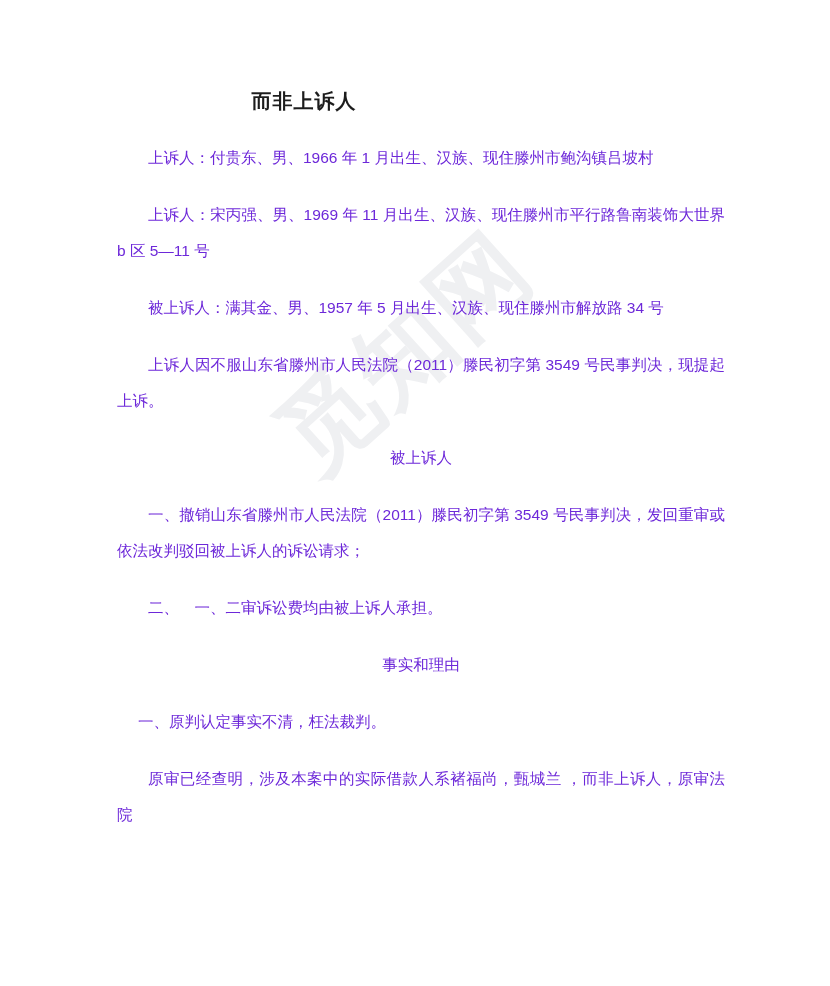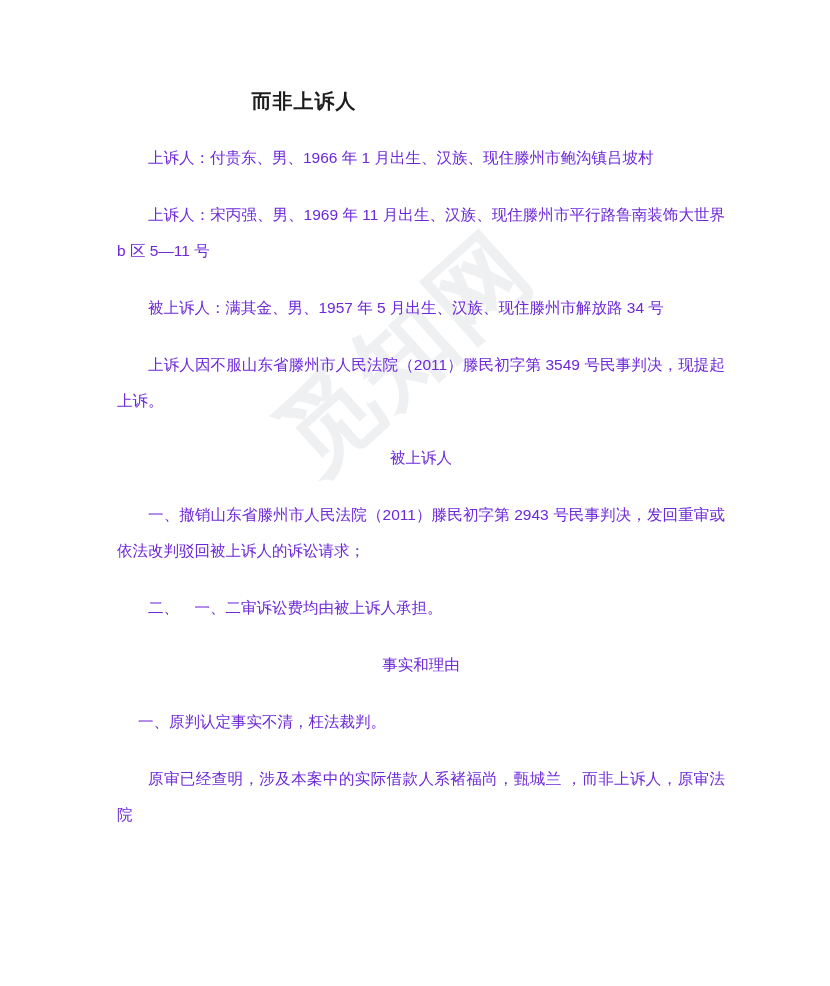--- a/index.html
+++ b/index.html
@@ -121,21 +121,21 @@
 
 
       <p class="para indent">上诉人：宋丙强、男、1969 年 11 月出生、汉族、现住滕州市平行路鲁南装饰大世界 b 区 5—11 号</p>
 
       <p class="para indent">被上诉人：满其金、男、1957 年 5 月出生、汉族、现住滕州市解放路 34 号</p>
 
       <p class="para indent">上诉人因不服山东省滕州市人民法院（2011）滕民初字第 3549 号民事判决，现提起上诉。</p>
 
       <p class="para center">被上诉人</p>
 
-      <p class="para indent">一、撤销山东省滕州市人民法院（2011）滕民初字第 2943 号民事判决，发回重审或依法改判驳回被上诉人的诉讼请求；</p>
+      <p class="para indent">一、撤销山东省滕州市人民法院（2011）滕民初字第 3549 号民事判决，发回重审或依法改判驳回被上诉人的诉讼请求；</p>
 
       <p class="para indent">二、　一、二审诉讼费均由被上诉人承担。</p>
 
       <p class="para center">事实和理由</p>
 
       <p class="para indent-1">一、原判认定事实不清，枉法裁判。</p>
 
       <p class="para indent">原审已经查明，涉及本案中的实际借款人系褚福尚，甄城兰 ，而非上诉人，原审法院</p>
 
     </div>

